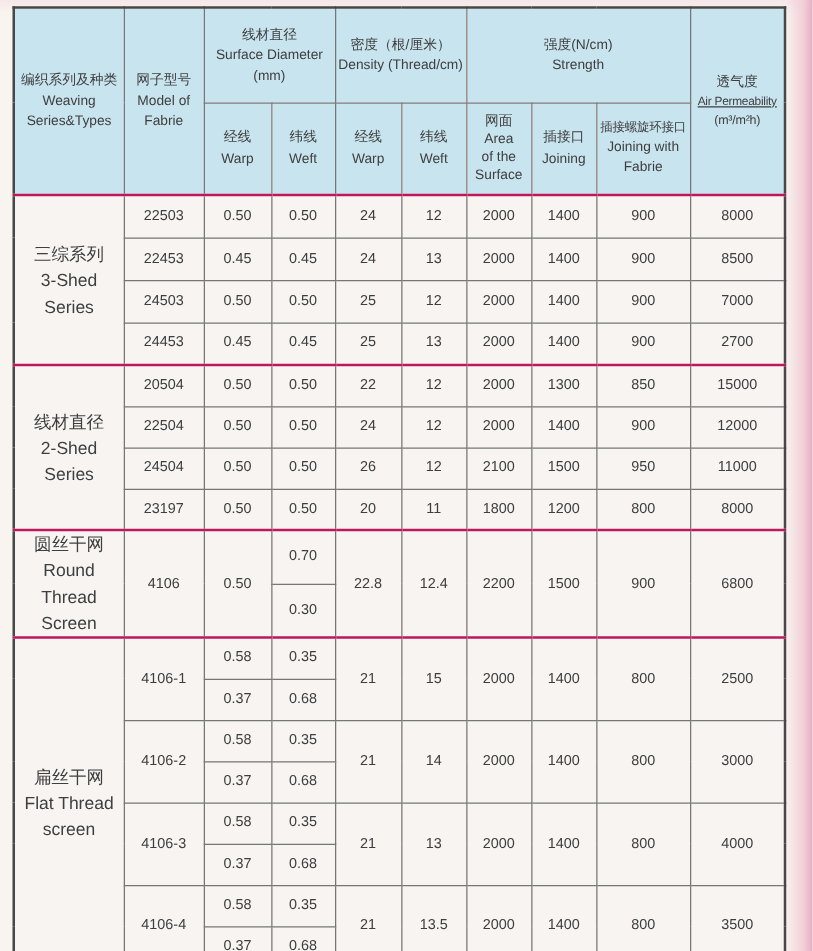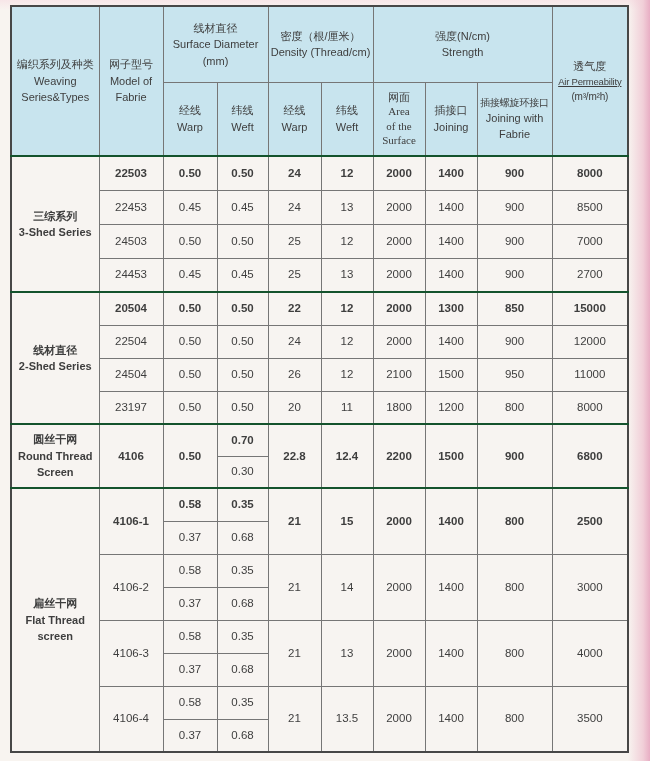--- a/index.html
+++ b/index.html
@@ -18,29 +18,29 @@
     border: 2px solid #474747;
   }
   th, td {
     border: 1px solid #767676;
     text-align: center; vertical-align: middle;
     padding: 0; color: #3e3e3e; overflow: hidden;
   }
   thead th { background: #c8e4ee; font-weight: normal; font-size: 11px; line-height: 1.5; }
   thead tr.tier1 { height: 76px; }
   thead tr.tier2 { height: 74px; }
-  thead .lines4 { line-height: 1.32; font-family: Liberation Serif, serif; }
+  thead .lines4 { line-height: 1.32; }
   thead .small { font-size: 10px; letter-spacing: -0.2px; }
   thead .tiny  { font-size: 9.5px; letter-spacing: -0.2px; text-decoration: underline; }
   tbody td { font-size: 11.5px; background: #f7f4f1; line-height: 1.45; }
   tr.h34 { height: 34px; }
   tr.h33 { height: 33px; }
   tr.h32 { height: 32px; }
-  tr.sep > td { border-top: 2px solid #14532d; font-weight: bold; }
-  td.grp { font-size: 11px; line-height: 1.5; }
+  tr.sep > td { border-top: 2px solid #be185d; }
+  td.grp { font-size: 14px; line-height: 1.5; }
 </style>
 </head>
 <body>
 
 <table class="spec">
   <colgroup>
     <col style="width:88px">
       <col style="width:64px">
       <col style="width:54px">
       <col style="width:51px">

